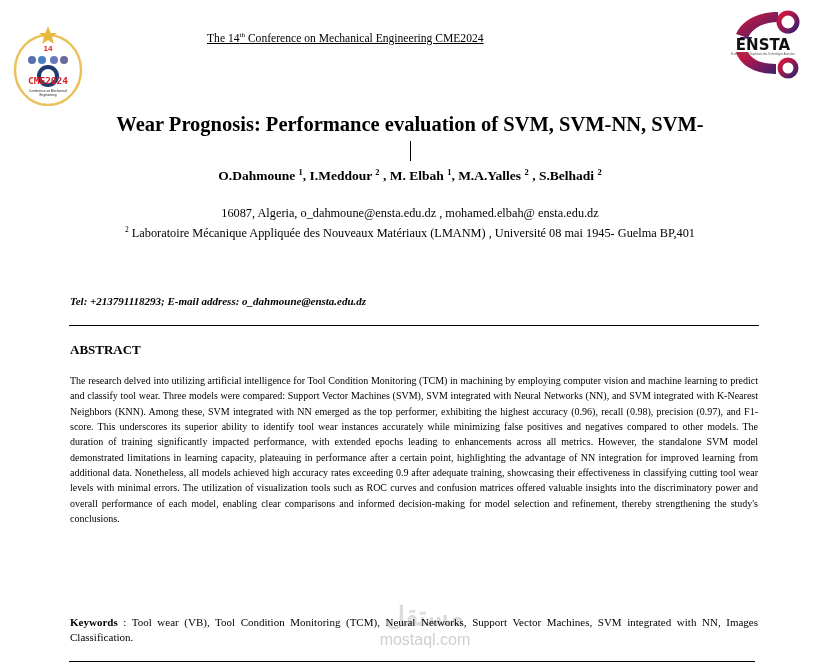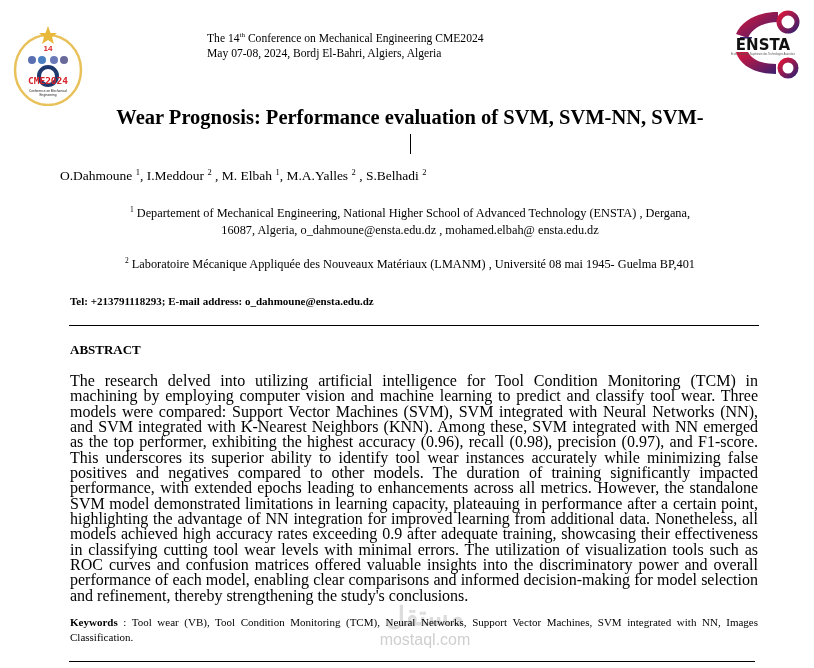--- a/index.html
+++ b/index.html
@@ -8,57 +8,57 @@
     font-family: "Liberation Serif", "DejaVu Serif", serif; color: #000;
   }
   .abs { position: absolute; }
 
   
   .cme-logo { left: 12px; top: 24px; width: 72px; height: 82px; }
   
   .ensta-logo { left: 718px; top: 8px; width: 90px; height: 72px; }
 
   .conf-header {
-    left: 207px; top: 31px; font-size: 11.6px; line-height: 15px;
+    left: 207px; top: 31px; font-size: 11.6px; line-height: 15px; text-decoration: underline;
   }
   .conf-header sup { font-size: 7px; line-height: 0; }
 
   .title {
-    left: 60px; top: 104px; width: 700px; text-align: center;
+    left: 60px; top: 111px; width: 700px; text-align: center;
     font-weight: bold; font-size: 20.5px; line-height: 27px;
   }
   .title .cursor {
     display: inline-block; width: 1px; height: 20px; background: #000;
     vertical-align: -3px; margin-left: 1px;
   }
 
   .authors {
-    left: 60px; top: 167px; width: 700px; 
-    font-weight: normal; font-size: 13.5px; line-height: 18px;
+    left: 60px; top: 167px; width: 700px; text-align: center;
+    font-weight: bold; font-size: 13.5px; line-height: 18px;
   }
   .authors sup { font-size: 8.5px; line-height: 0; }
 
   .affils {
     left: 60px; top: 205px; width: 700px; text-align: center;
     font-size: 12.3px; line-height: 16.5px;
   }
   .affils sup { font-size: 7.5px; line-height: 0; }
 
   .contact {
-    left: 70px; top: 294px; font-weight: bold;
+    left: 70px; top: 294px; font-style: italic; font-weight: bold;
     font-size: 11px; line-height: 14px;
   }
   .rule { left: 69px; height: 1px; background: #000; width: 690px; }
 
   .abstract-head {
     left: 70px; top: 342px; font-weight: bold; font-size: 13px;
   }
   .abstract-body {
     left: 70px; top: 373px; width: 688px; text-align: justify;
-    font-size: 16px; line-height: 15.35px;
+    font-size: 10px; line-height: 15.35px;
   }
   .keywords {
     left: 70px; top: 615px; width: 688px; text-align: justify;
     font-size: 11px; line-height: 15px;
   }
   .keywords b { font-weight: bold; }
 
   .watermark {
     left: 370px; top: 600px; width: 110px; height: 62px; text-align: center;
     color: #d9d9d9; font-family: "Liberation Sans", sans-serif;
@@ -80,21 +80,20 @@
       <circle cx="52" cy="36" r="4" fill="#6a6a9a"></circle>
     <circle cx="36" cy="52" r="9" fill="none" stroke="#1e3a6e" stroke-width="4"></circle>
     <text x="36" y="60" font-size="9.5" font-weight="bold" fill="#d8232a" text-anchor="middle" font-family="DejaVu Sans Mono, monospace">CME2024</text>
     <text x="36" y="68" font-size="3.2" fill="#222" text-anchor="middle" font-family="Liberation Sans, sans-serif">Conference on Mechanical</text>
     <text x="36" y="72" font-size="3.2" fill="#222" text-anchor="middle" font-family="Liberation Sans, sans-serif">Engineering</text>
   </svg>
 </div>
 
 <div class="abs conf-header">
   <div><span>The 14</span><sup>th</sup><span> Conference on Mechanical Engineering CME2024</span></div>
-  <div>May 07-08, 2024, Bordj El-Bahri, Algiers, Algeria</div>
 </div>
 
 <div class="abs ensta-logo">
   <svg width="90" height="72" viewBox="0 0 90 72">
     <defs>
       <linearGradient id="eg" x1="0" y1="0" x2="1" y2="1">
         <stop offset="0" stop-color="#e0163a"></stop>
           <stop offset="1" stop-color="#3a1f6e"></stop>
       </linearGradient>
     </defs>
@@ -116,24 +115,23 @@
 <div class="abs authors">
   <span>O.Dahmoune</span> <sup>1</sup>,
   <span>I.Meddour</span> <sup>2</sup> ,
   <span>M. Elbah</span> <sup>1</sup>,
   <span>M.A.Yalles</span> <sup>2</sup> ,
   <span>S.Belhadi</span> <sup>2</sup>
 </div>
 
 <div class="abs affils">
   <div>
-    <div><sup>1</sup><span> Departement of Mechanical Engineering, National Higher School of Advanced Technology (ENSTA) , Dergana,</span></div>
     <div>16087, Algeria, o_dahmoune@ensta.edu.dz , mohamed.elbah@ ensta.edu.dz</div>
   </div>
-  <div style="margin-top:18px;">
+  <div style="margin-top:3px;">
     <div><sup>2</sup><span> Laboratoire Mécanique Appliquée des Nouveaux Matériaux (LMANM) , Université 08 mai 1945- Guelma BP,401</span></div>
   </div>
 </div>
 
 <div class="abs contact">Tel: +213791118293; E-mail address: o_dahmoune@ensta.edu.dz</div>
 
 <div class="abs rule" style="top:325px;"></div>
 
 <div class="abs abstract-head">ABSTRACT</div>
 <div class="abs abstract-body">The research delved into utilizing artificial intelligence for Tool Condition Monitoring (TCM) in machining by employing computer vision and machine learning to predict and classify tool wear. Three models were compared: Support Vector Machines (SVM), SVM integrated with Neural Networks (NN), and SVM integrated with K-Nearest Neighbors (KNN). Among these, SVM integrated with NN emerged as the top performer, exhibiting the highest accuracy (0.96), recall (0.98), precision (0.97), and F1-score. This underscores its superior ability to identify tool wear instances accurately while minimizing false positives and negatives compared to other models. The duration of training significantly impacted performance, with extended epochs leading to enhancements across all metrics. However, the standalone SVM model demonstrated limitations in learning capacity, plateauing in performance after a certain point, highlighting the advantage of NN integration for improved learning from additional data. Nonetheless, all models achieved high accuracy rates exceeding 0.9 after adequate training, showcasing their effectiveness in classifying cutting tool wear levels with minimal errors. The utilization of visualization tools such as ROC curves and confusion matrices offered valuable insights into the discriminatory power and overall performance of each model, enabling clear comparisons and informed decision-making for model selection and refinement, thereby strengthening the study's conclusions.</div>

